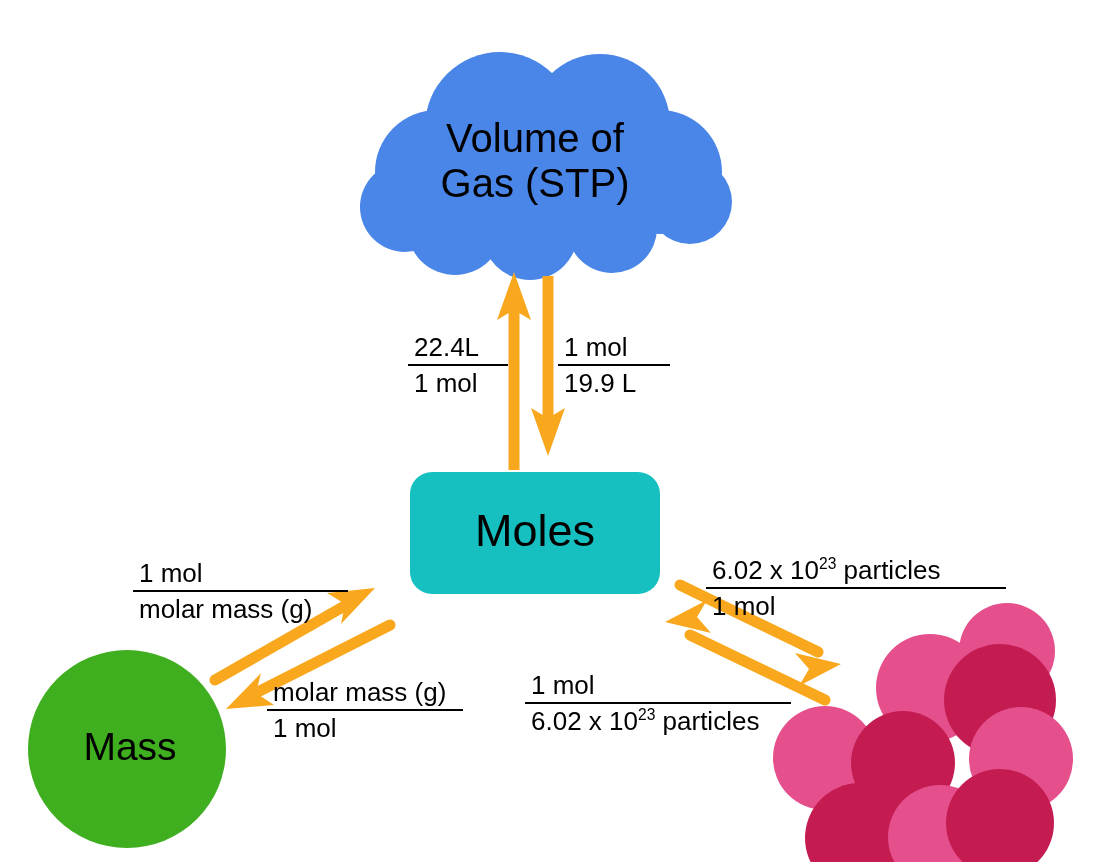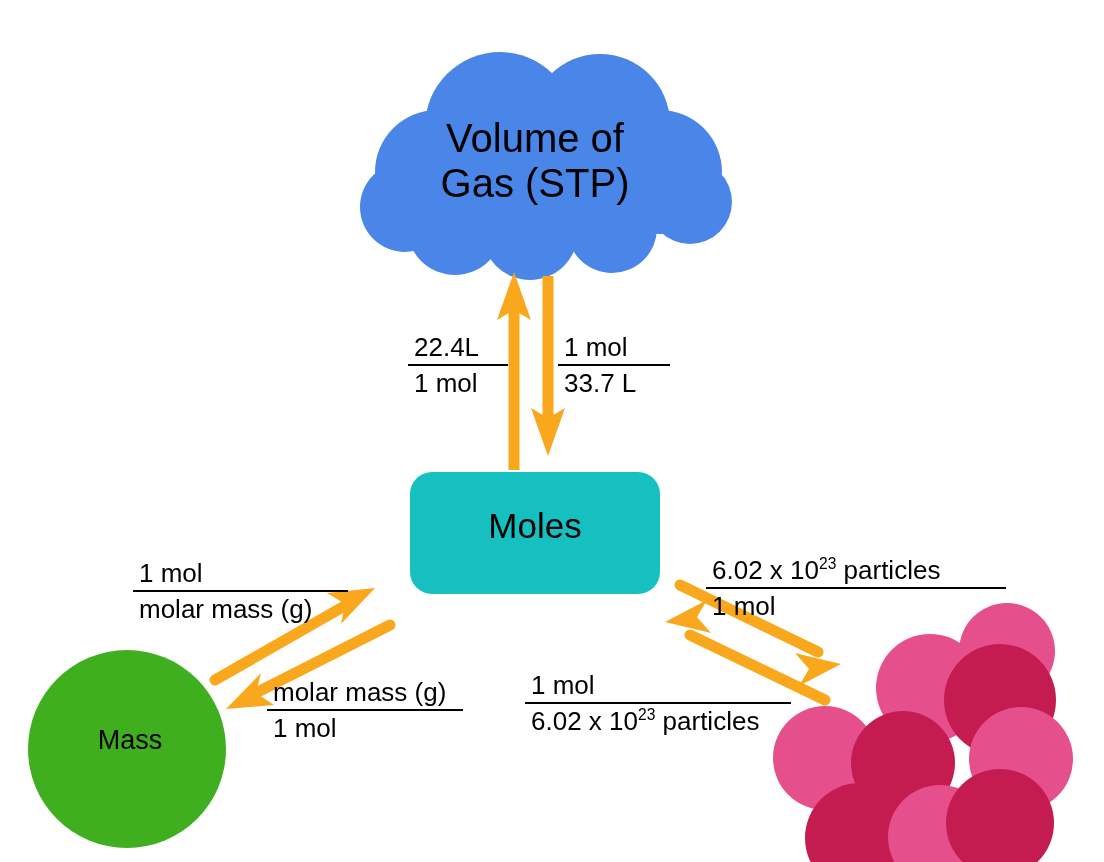--- a/index.html
+++ b/index.html
@@ -39,28 +39,28 @@
     left: 390px;
     top: 84px;
     width: 290px;
     font-size: 40px;
   }
   
   #moles-label {
     left: 410px;
     top: 474px;
     width: 250px;
-    font-size: 35px;
+    font-size: 45px;
   }
   
   #mass-label {
     left: 20px;
     top: 693px;
     width: 220px;
-    font-size: 27px;
+    font-size: 39px;
   }
   
   #particles-label {
     left: 805px;
     top: 688px;
     width: 290px;
     font-size: 39px;
   }
 
   
@@ -171,21 +171,21 @@
   <div class="node-label" id="mass-label">Mass</div>
 
 
   <div class="fraction" id="frac-vol-to-mol">
     <span class="num">22.4L</span>
     <span class="den">1 mol</span>
   </div>
 
   <div class="fraction" id="frac-mol-to-vol">
     <span class="num">1 mol</span>
-    <span class="den">33.7 L</span>
+    <span class="den">19.9 L</span>
   </div>
 
   <div class="fraction" id="frac-mass-to-mol">
     <span class="num">1 mol</span>
     <span class="den">molar mass (g)</span>
   </div>
 
   <div class="fraction" id="frac-mol-to-mass">
     <span class="num">molar mass (g)</span>
     <span class="den">1 mol</span>

